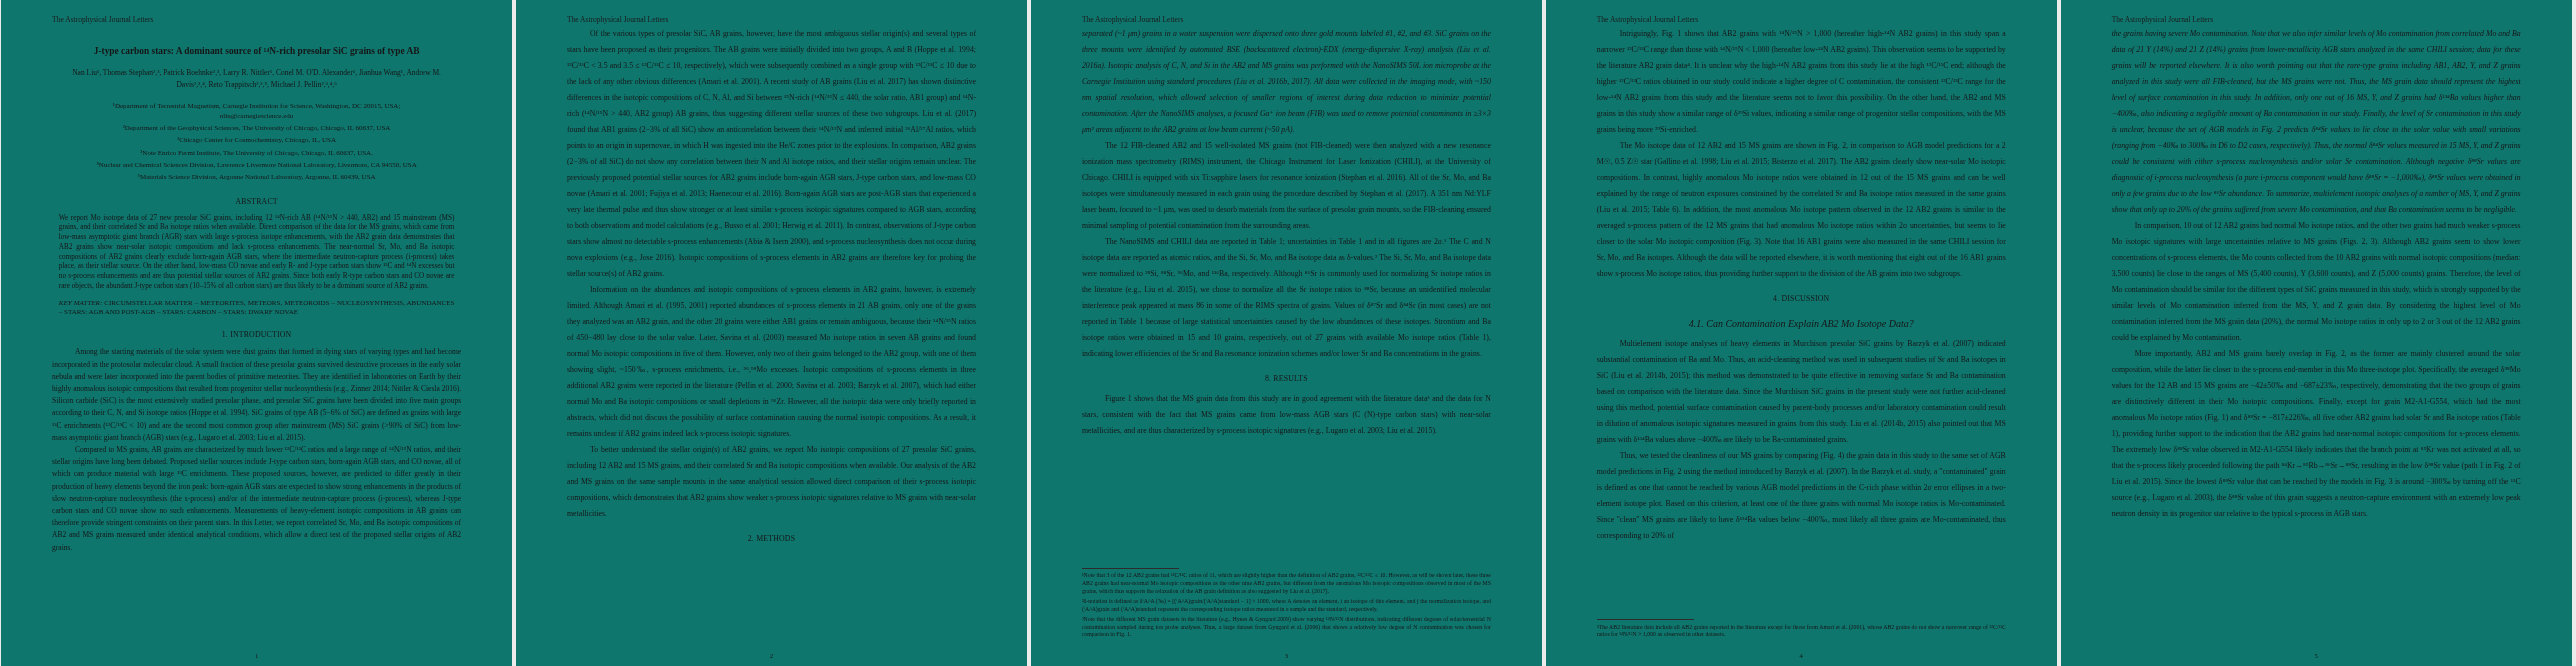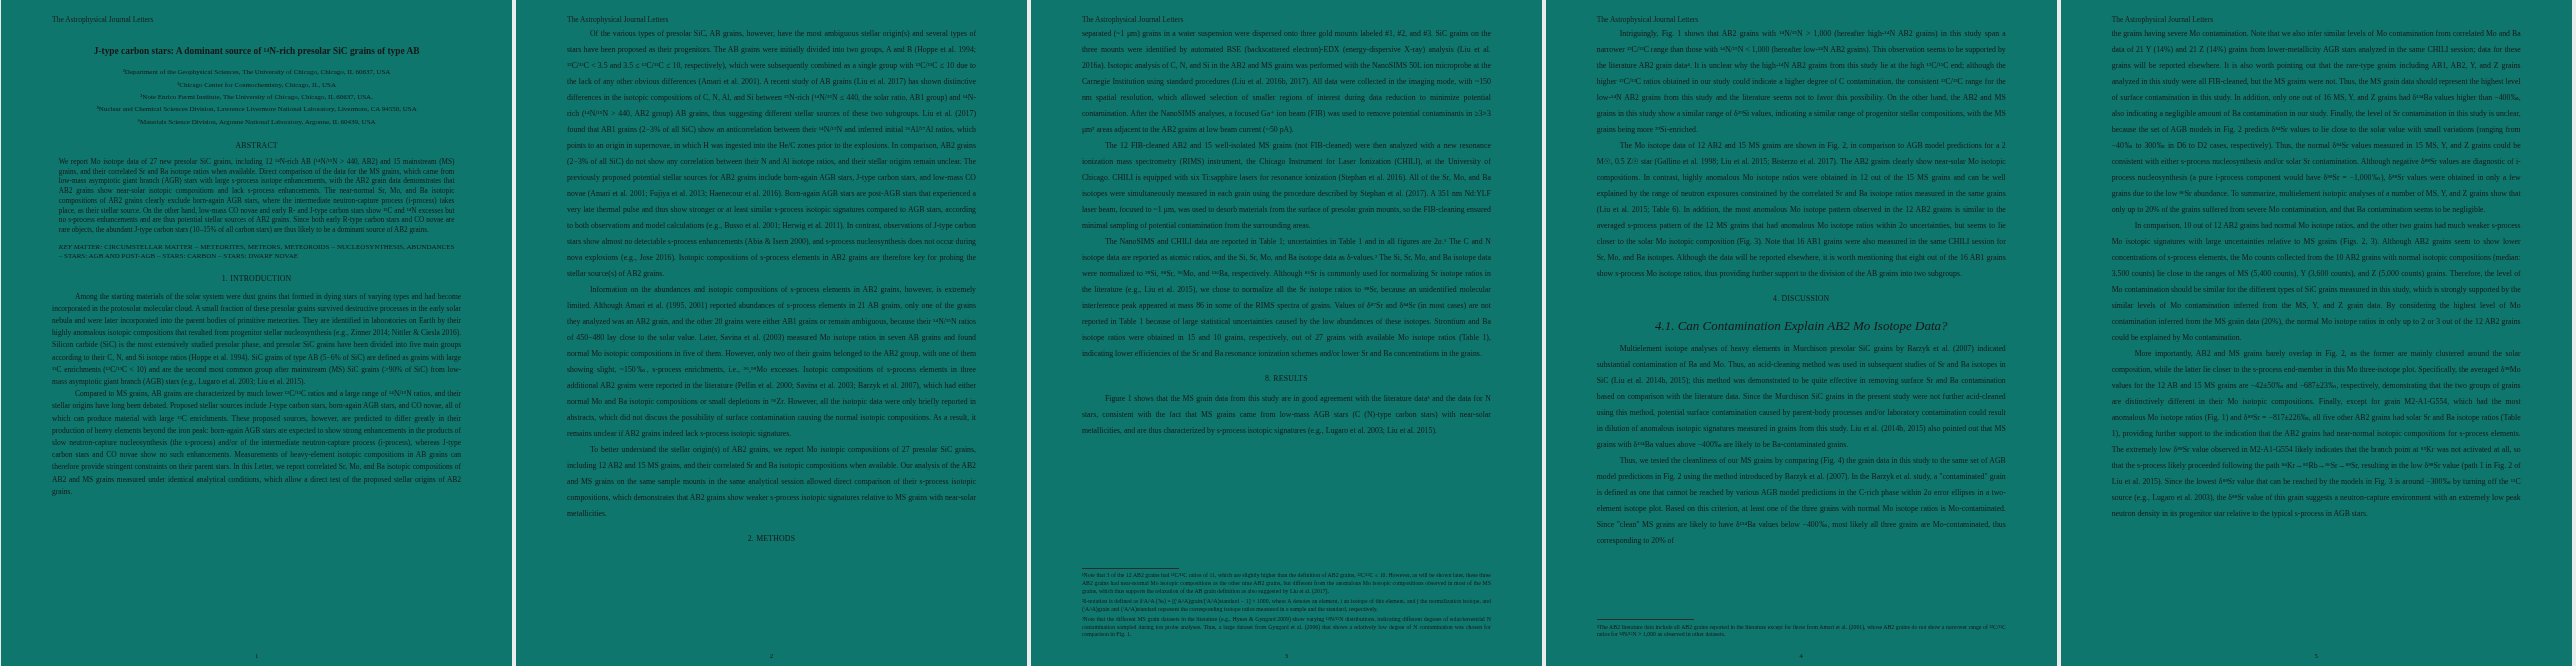--- a/index.html
+++ b/index.html
@@ -18,41 +18,43 @@
     padding: 14.5px 51px 25.6px 51px;
     overflow: hidden;
     display: flex; flex-direction: column;
   }
   .running-header { font-size: 7.5px; margin-bottom: 2.2px; color: #1a1a1a; }
   .title { font-size: 9.4px; font-weight: bold; text-align: center; margin: 19px 14.5px 0; line-height: 1.35; }
   .authors { font-size: 7.5px; text-align: center; margin: 10px 16.7px 0; line-height: 1.55; }
   .affils { margin: 7.8px auto 0; max-width: 356px; }
   .affil { font-size: 7px; text-align: center; line-height: 1.45; margin: 2.2px 0; }
   .sec-head { font-size: 7.8px; text-align: center; margin: 12.2px 0 7.8px; letter-spacing: 0.2px; font-weight: normal; font-family: Liberation Serif, serif; }
-  .subsec-head { font-size: 13px; font-style: italic; text-align: center; margin: 7.8px 0 6.7px; font-weight: normal; }
+  .subsec-head { font-size: 10px; font-style: italic; text-align: center; margin: 7.8px 0 6.7px; font-weight: normal; }
   .abstract { font-size: 7.2px; line-height: 9.7px; text-align: justify; margin: 0 6.7px; }
   .keywords { font-size: 7px; line-height: 9.4px; text-align: justify; margin: 7.2px 6.7px 0; }
   .keywords .kw-label { font-style: italic; }
   .body-text { font-size: 7.8px; line-height: 16px; text-align: justify; text-indent: 23px; margin: 0; }
   .page--front .body-text { font-size: 7.5px; line-height: 12.2px; }
-  .noindent { text-indent: 0; }
+  .noindent { text-indent: 0; font-style: italic; }
   .footnotes { margin-top: auto; }
   .fn-rule { width: 97px; border: none; border-top: 0.6px solid #2c2c2c; margin: 5.6px 0 3.3px 0; }
   .footnote { font-size: 5.8px; line-height: 7.8px; text-align: justify; margin: 0 0 2.2px; }
   .pageno { position: absolute; bottom: 7.8px; left: 0; right: 0; text-align: center; font-size: 6.7px; }
 </style>
 </head>
 <body>
 
 <div class="pages">
 
   <section class="page page--front">
     <div class="running-header">The Astrophysical Journal Letters</div>
     <h1 class="title">J-type carbon stars: A dominant source of ¹⁴N-rich presolar SiC grains of type AB</h1>
+    <div class="authors">Nan Liu¹, Thomas Stephan²,³, Patrick Boehnke²,³, Larry R. Nittler¹, Conel M. O'D. Alexander¹, Jianhua Wang¹, Andrew M. Davis²,³,⁴, Reto Trappitsch²,³,⁵, Michael J. Pellin²,³,⁴,⁶</div>
     <div class="affils">
+      <div class="affil">¹Department of Terrestrial Magnetism, Carnegie Institution for Science, Washington, DC 20015, USA; nliu@carnegiescience.edu</div>
       <div class="affil">²Department of the Geophysical Sciences, The University of Chicago, Chicago, IL 60637, USA</div>
       <div class="affil">³Chicago Center for Cosmochemistry, Chicago, IL, USA</div>
       <div class="affil">¹Note Enrico Fermi Institute, The University of Chicago, Chicago, IL 60637, USA.</div>
       <div class="affil">⁵Nuclear and Chemical Sciences Division, Lawrence Livermore National Laboratory, Livermore, CA 94550, USA</div>
       <div class="affil">⁶Materials Science Division, Argonne National Laboratory, Argonne, IL 60439, USA</div>
     </div>
     <h2 class="sec-head">ABSTRACT</h2>
     <p class="abstract">We report Mo isotope data of 27 new presolar SiC grains, including 12 ¹⁴N-rich AB (¹⁴N/¹⁵N &gt; 440, AB2) and 15 mainstream (MS) grains, and their correlated Sr and Ba isotope ratios when available. Direct comparison of the data for the MS grains, which came from low-mass asymptotic giant branch (AGB) stars with large s-process isotope enhancements, with the AB2 grain data demonstrates that AB2 grains show near-solar isotopic compositions and lack s-process enhancements. The near-normal Sr, Mo, and Ba isotopic compositions of AB2 grains clearly exclude born-again AGB stars, where the intermediate neutron-capture process (i-process) takes place, as their stellar source. On the other hand, low-mass CO novae and early R- and J-type carbon stars show ¹³C and ¹⁴N excesses but no s-process enhancements and are thus potential stellar sources of AB2 grains. Since both early R-type carbon stars and CO novae are rare objects, the abundant J-type carbon stars (10–15% of all carbon stars) are thus likely to be a dominant source of AB2 grains.</p>
     <p class="keywords"><span class="kw-label">KEY MATTER:</span> <span>CIRCUMSTELLAR MATTER – METEORITES, METEORS, METEOROIDS – NUCLEOSYNTHESIS, ABUNDANCES – STARS: AGB AND POST-AGB – STARS: CARBON – STARS: DWARF NOVAE</span></p>
     <h2 class="sec-head">1. INTRODUCTION</h2>

